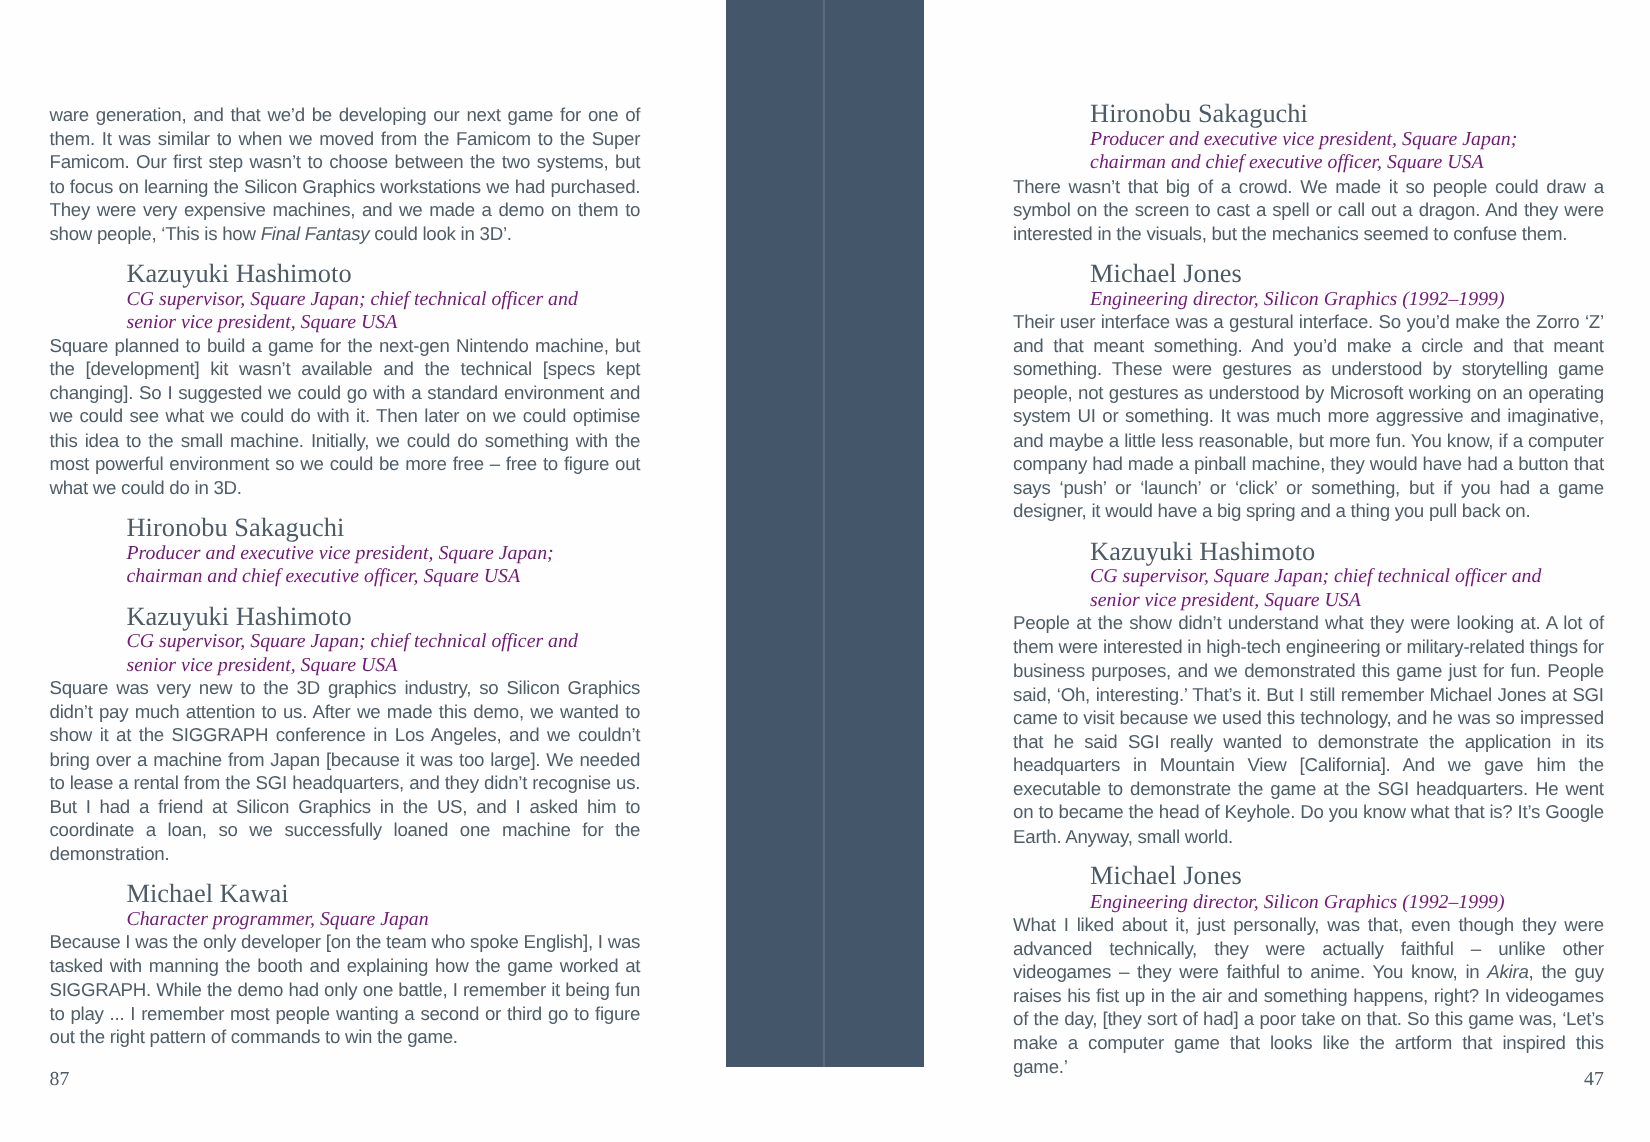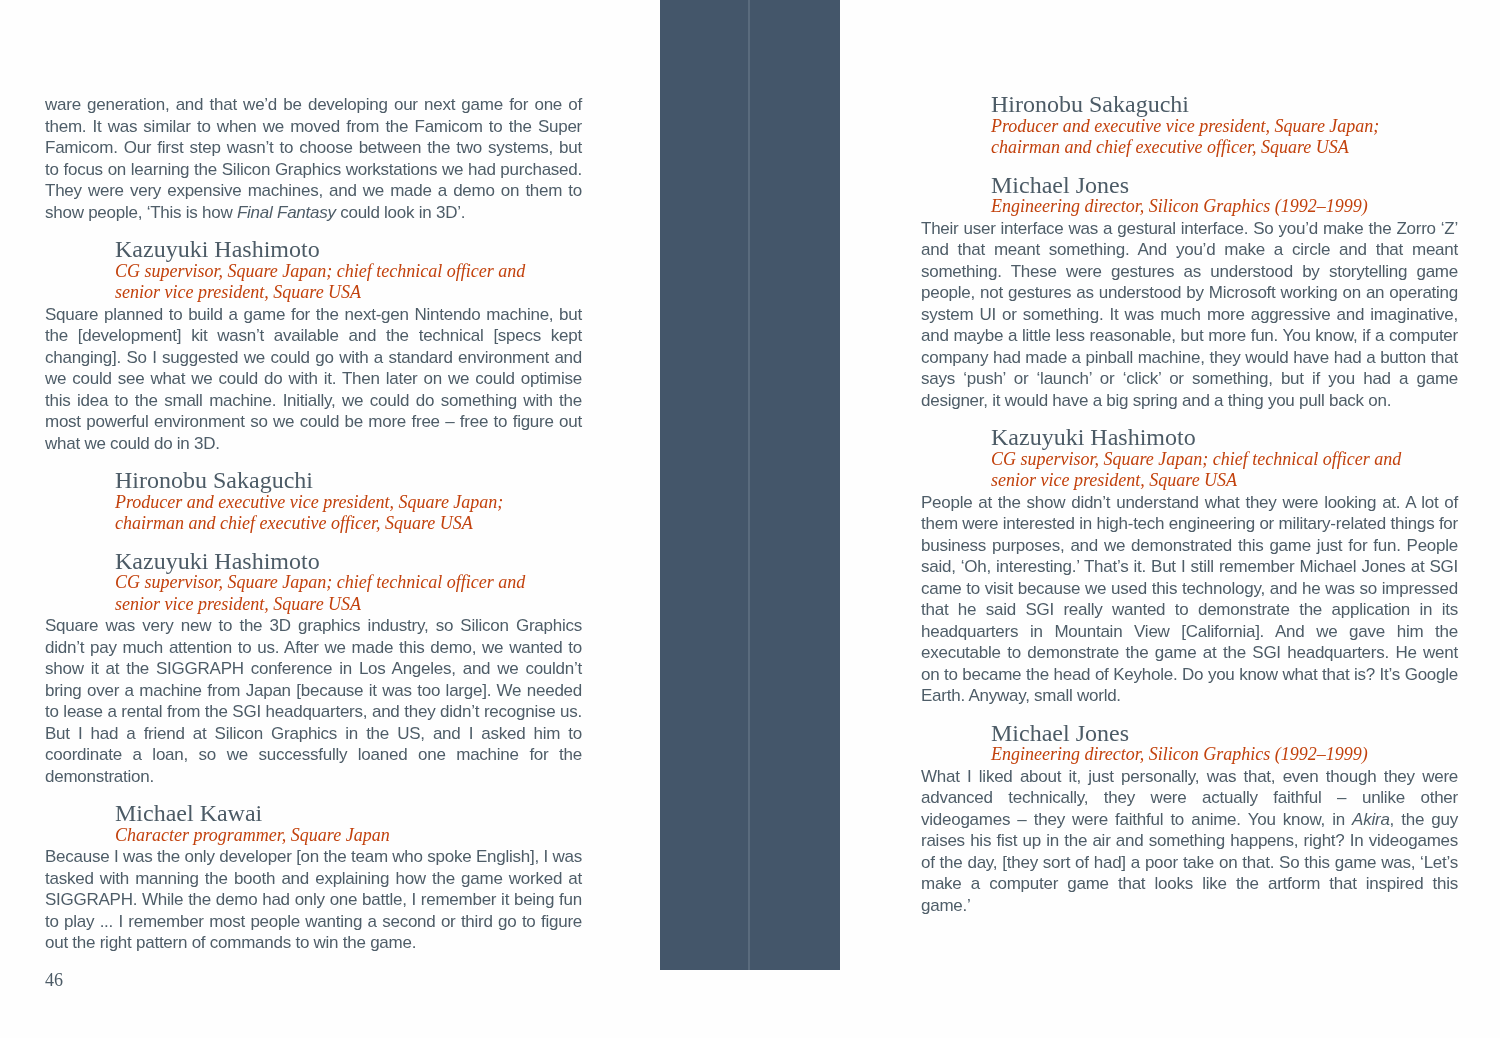--- a/index.html
+++ b/index.html
@@ -38,21 +38,21 @@
     font-size: 24px;
     line-height: 21.5px;
     color: #4c5b66;
   }
   .speaker-role {
     margin-left: 70px;
     font-family: "Liberation Serif", serif;
     font-style: italic;
     font-size: 18px;
     line-height: 21.5px;
-    color: #c2410c;
+    color: #701a75;
     white-space: pre-line;
   }
   .gutter-band {
     position: absolute;
     left: 660px; top: 0;
     width: 180px; height: 970px;
     background: #44566a;
   }
   .gutter-seam {
     position: absolute;
@@ -108,20 +108,21 @@
 
   <div class="gutter-band">
     <div class="gutter-seam"></div>
   </div>
 
   <section class="page page-right">
     <div>
       <div class="speaker-name">Hironobu Sakaguchi</div>
       <div class="speaker-role">Producer and executive vice president, Square Japan;
 chairman and chief executive officer, Square USA</div>
+      <p class="body-text"><span>There wasn’t that big of a crowd. We made it so people could draw a symbol on the screen to cast a spell or call out a dragon. And they were interested in the visuals, but the mechanics seemed to confuse them.</span><em></em><span></span></p>
     </div>
 
     <div class="block">
       <div class="speaker-name">Michael Jones</div>
       <div class="speaker-role">Engineering director, Silicon Graphics (1992–1999)</div>
       <p class="body-text"><span>Their user interface was a gestural interface. So you’d make the Zorro ‘Z’ and that meant something. And you’d make a circle and that meant something. These were gestures as understood by storytelling game people, not gestures as understood by Microsoft working on an operating system UI or something. It was much more aggressive and imaginative, and maybe a little less reasonable, but more fun. You know, if a computer company had made a pinball machine, they would have had a button that says ‘push’ or ‘launch’ or ‘click’ or something, but if you had a game designer, it would have a big spring and a thing you pull back on.</span><em></em><span></span></p>
     </div>
 
     <div class="block">
       <div class="speaker-name">Kazuyuki Hashimoto</div>
@@ -130,15 +131,16 @@
       <p class="body-text"><span>People at the show didn’t understand what they were looking at. A lot of them were interested in high-tech engineering or military-related things for business purposes, and we demonstrated this game just for fun. People said, ‘Oh, interesting.’ That’s it. But I still remember Michael Jones at SGI came to visit because we used this technology, and he was so impressed that he said SGI really wanted to demonstrate the application in its headquarters in Mountain View [California]. And we gave him the executable to demonstrate the game at the SGI headquarters. He went on to became the head of Keyhole. Do you know what that is? It’s Google Earth. Anyway, small world.</span><em></em><span></span></p>
     </div>
 
     <div class="block">
       <div class="speaker-name">Michael Jones</div>
       <div class="speaker-role">Engineering director, Silicon Graphics (1992–1999)</div>
       <p class="body-text"><span>What I liked about it, just personally, was that, even though they were advanced technically, they were actually faithful – unlike other videogames – they were faithful to anime. You know, in </span><em>Akira</em><span>, the guy raises his fist up in the air and something happens, right? In videogames of the day, [they sort of had] a poor take on that. So this game was, ‘Let’s make a computer game that looks like the artform that inspired this game.’</span></p>
     </div>
   </section>
 
-  <div class="page-number page-number-left">46</div>
+  <div class="page-number page-number-left">87</div>
+  <div class="page-number page-number-right">47</div>
 
 </div>
 
 </body></html>

